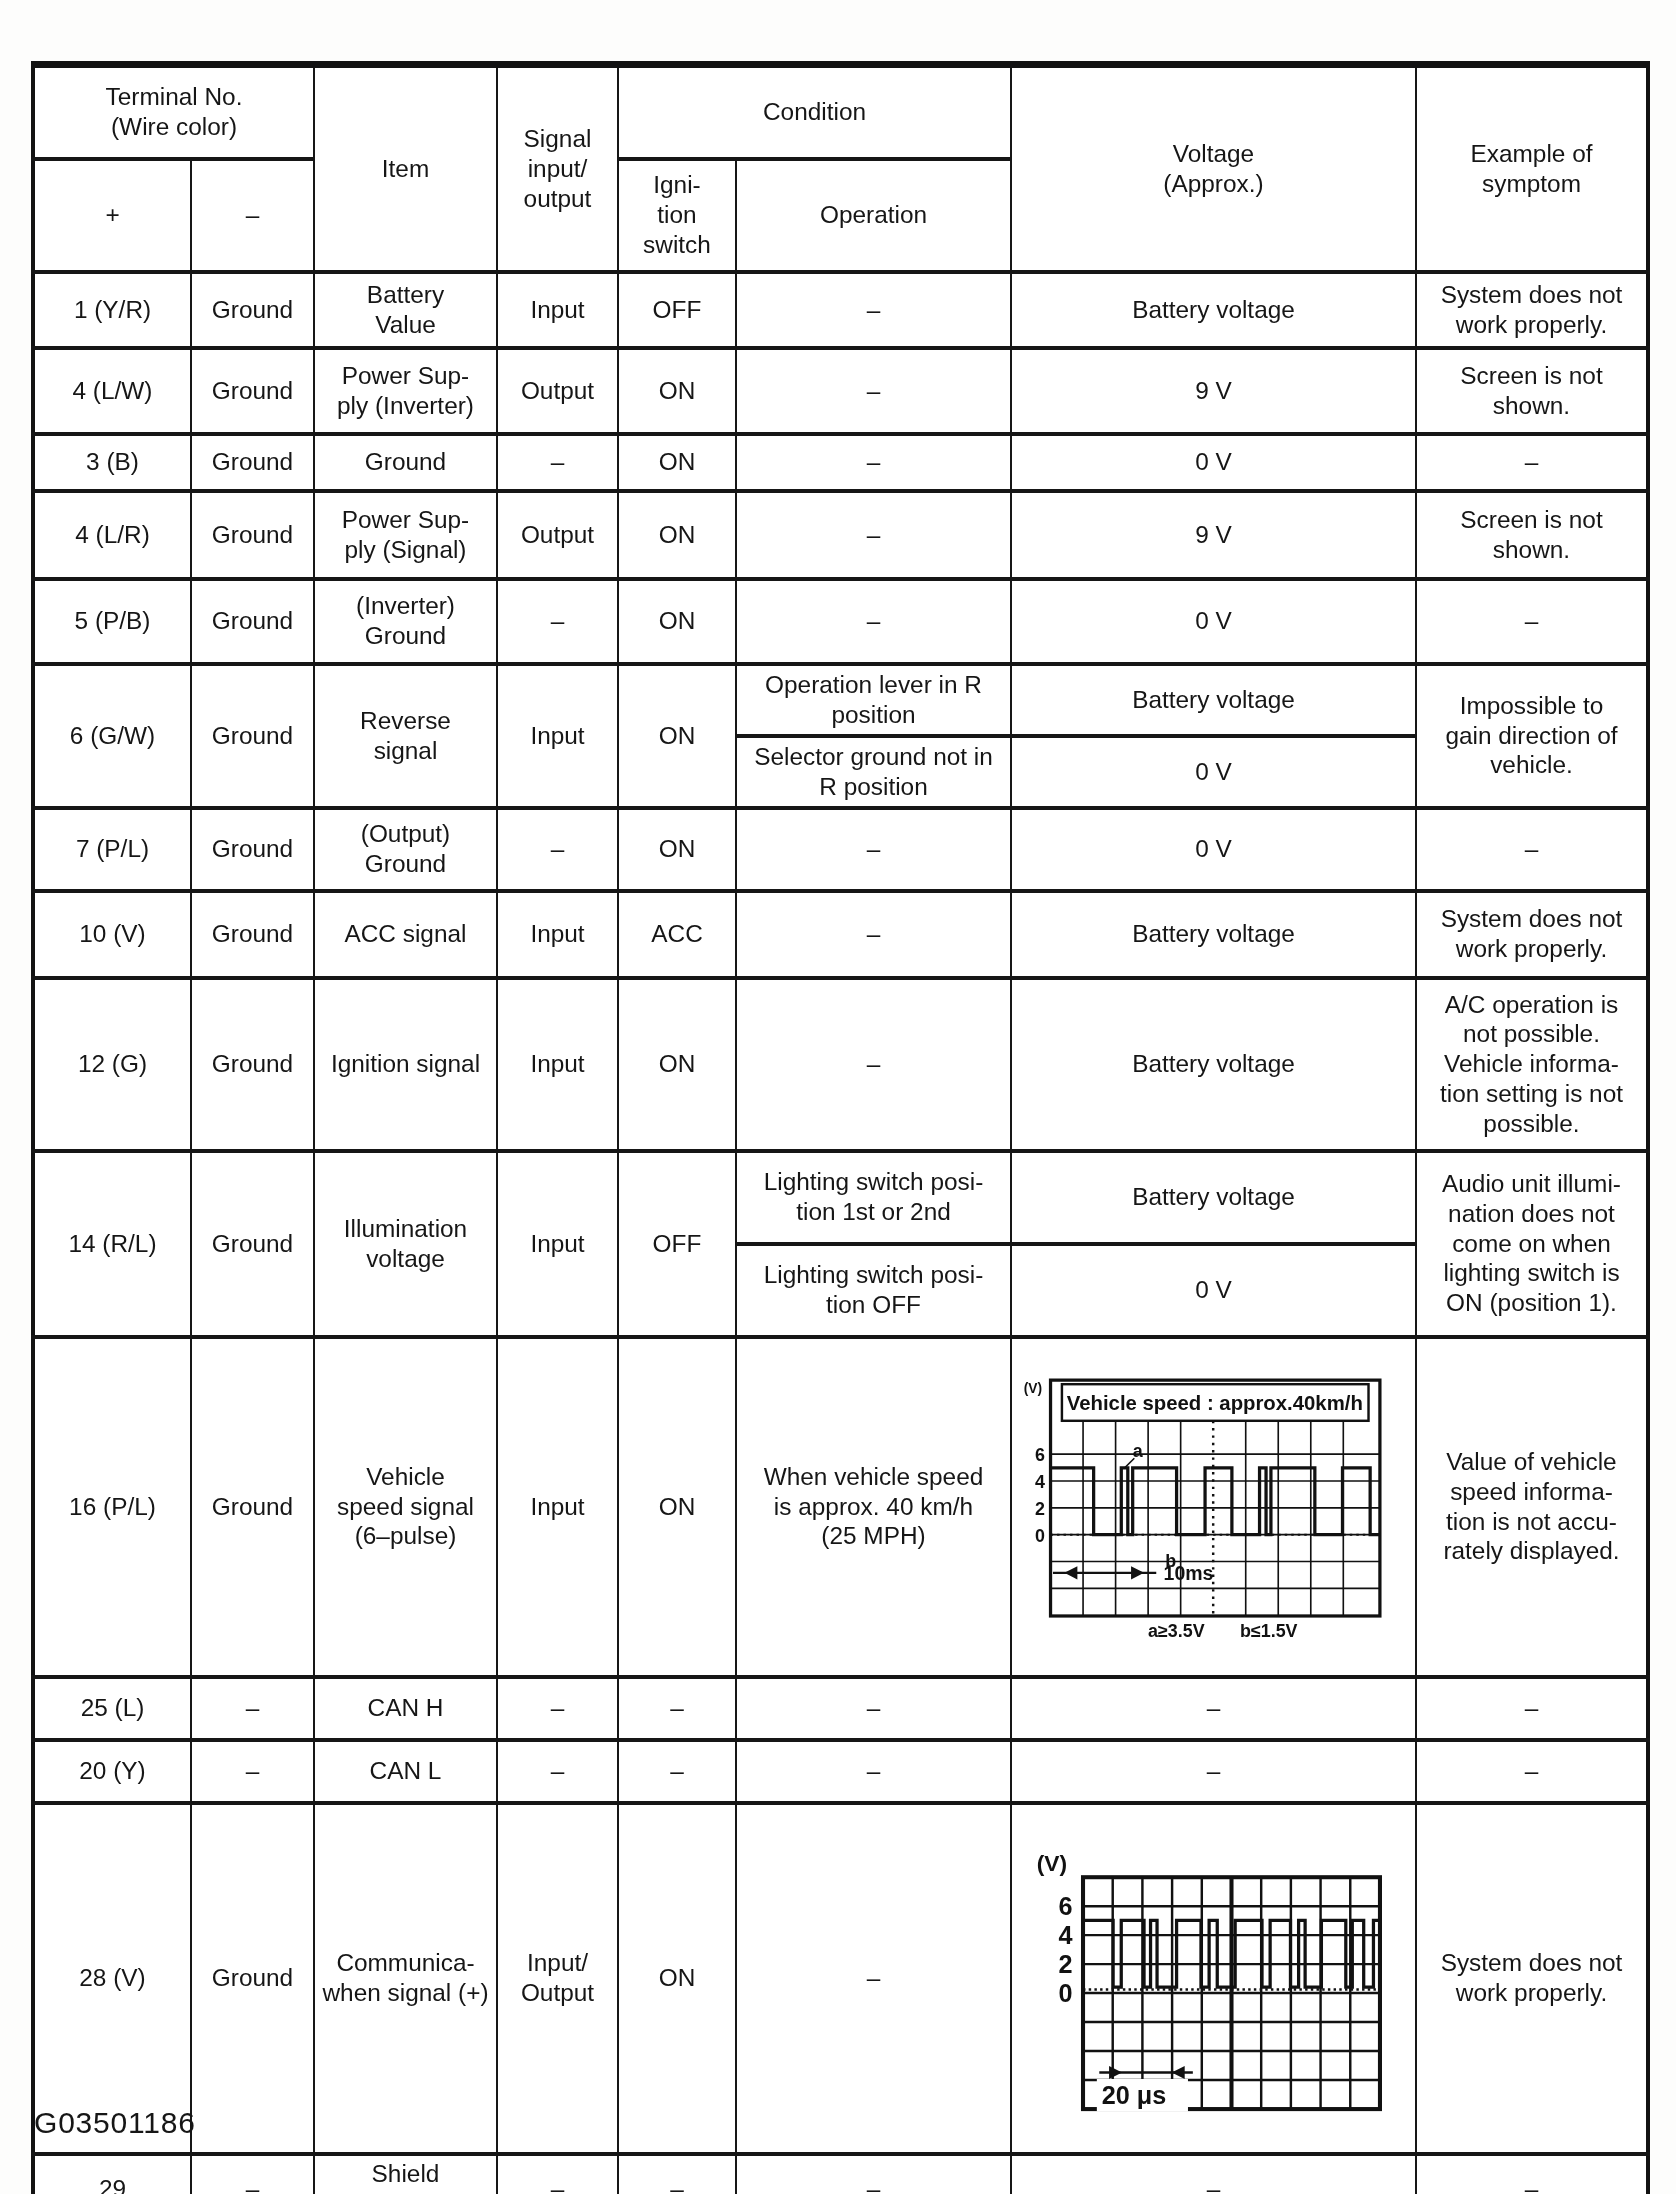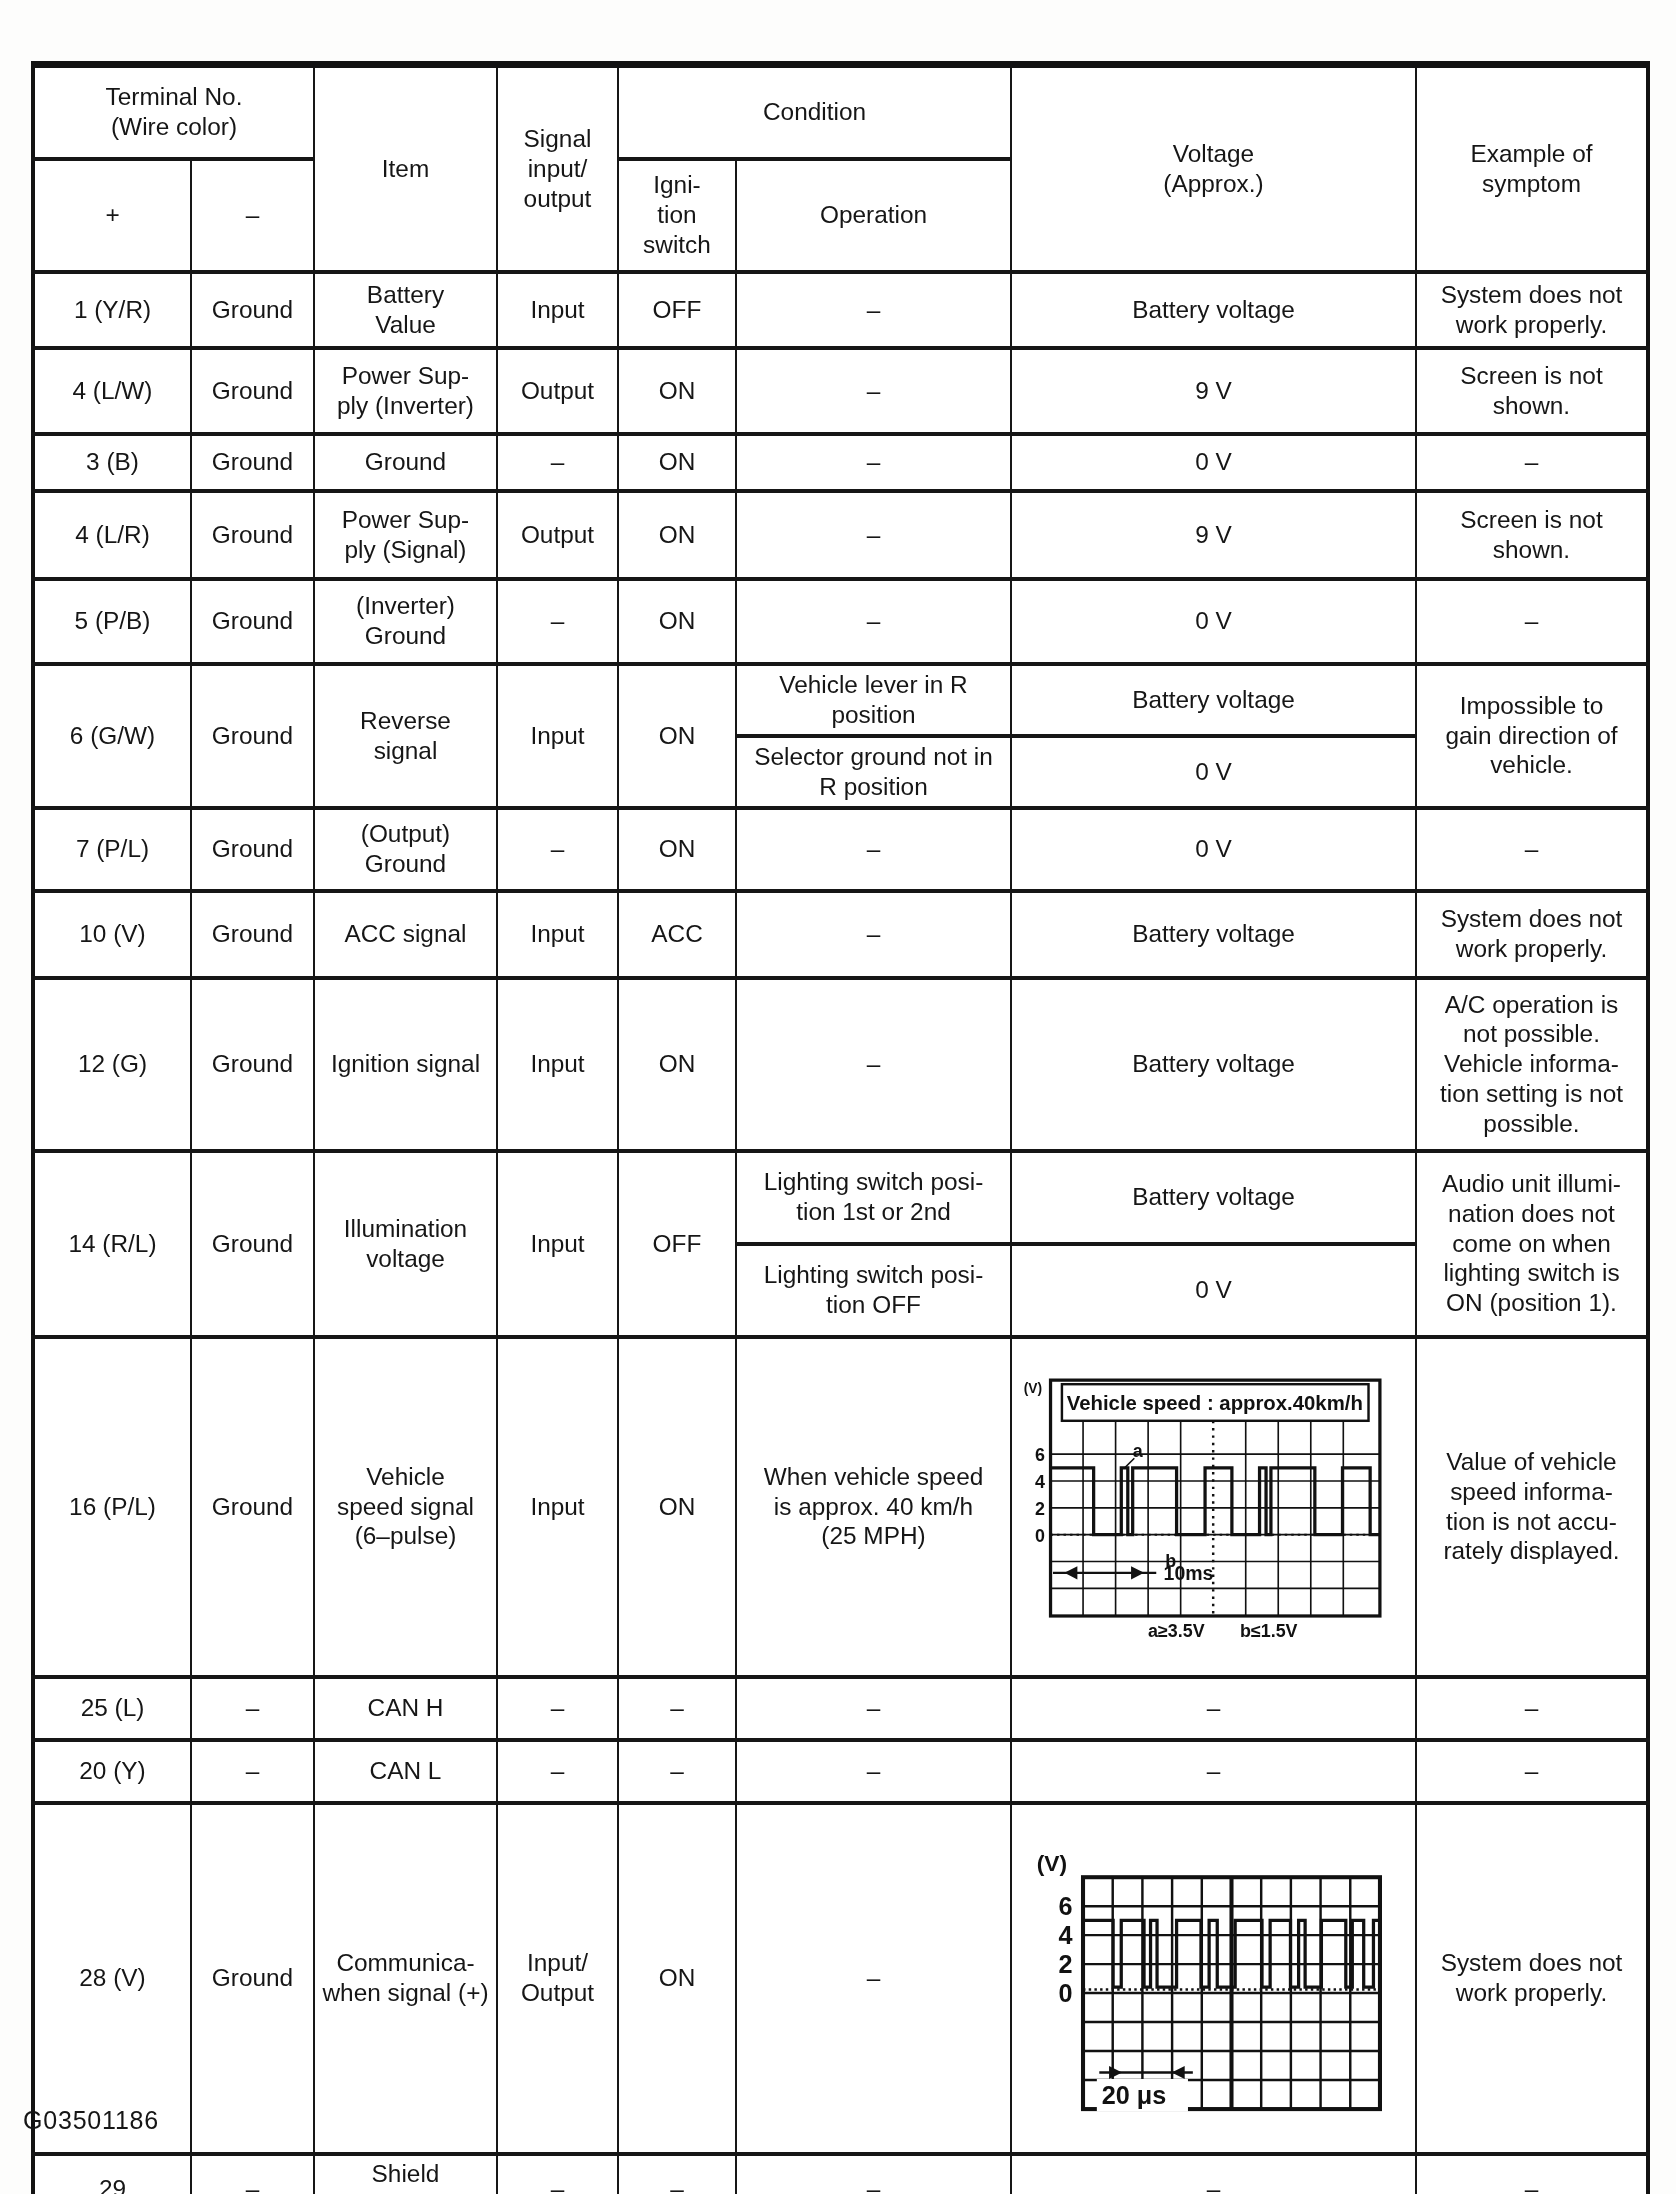--- a/index.html
+++ b/index.html
@@ -16,22 +16,22 @@
   }
   table.term td{
     border:2.4px solid #161616;border-top-width:4.1px;border-bottom-width:4.1px;
     text-align:center;vertical-align:middle;
     white-space:pre-line;font-size:24.4px;line-height:1.22;
     padding:3.3px 4.9px;overflow:hidden;
   }
   td.sym{text-align:left;padding-left:13px;padding-right:8.1px;}
   td.wavecell{padding:1.6px;}
   .figid{
-    position:absolute;left:23px;top:2106px;
-    font-size:25px;letter-spacing:0.8px;
+    position:absolute;left:34px;top:2106px;
+    font-size:30px;letter-spacing:0.8px;
   }
   svg text{font-family:"Liberation Sans", sans-serif;font-weight:700;fill:#111;}
   .wavewrap{display:flex;justify-content:center;align-items:center;}
 </style>
 </head>
 <body>
 
 <table class="term">
   <colgroup>
     <col style="width:158px">
@@ -129,21 +129,21 @@
     <td>–</td>
   </tr>
 
   <tr style="height:72px">
     <td rowspan="2">6 (G/W)</td>
     <td rowspan="2">Ground</td>
     <td rowspan="2">Reverse
 signal</td>
     <td rowspan="2">Input</td>
     <td rowspan="2">ON</td>
-    <td>Vehicle lever in R
+    <td>Operation lever in R
 position</td>
     <td>Battery voltage</td>
     <td rowspan="2" class="sym">Impossible to
 gain direction of
 vehicle.</td>
   </tr>
   <tr style="height:72px">
     <td>Selector ground not in
 R position</td>
     <td>0 V</td>

